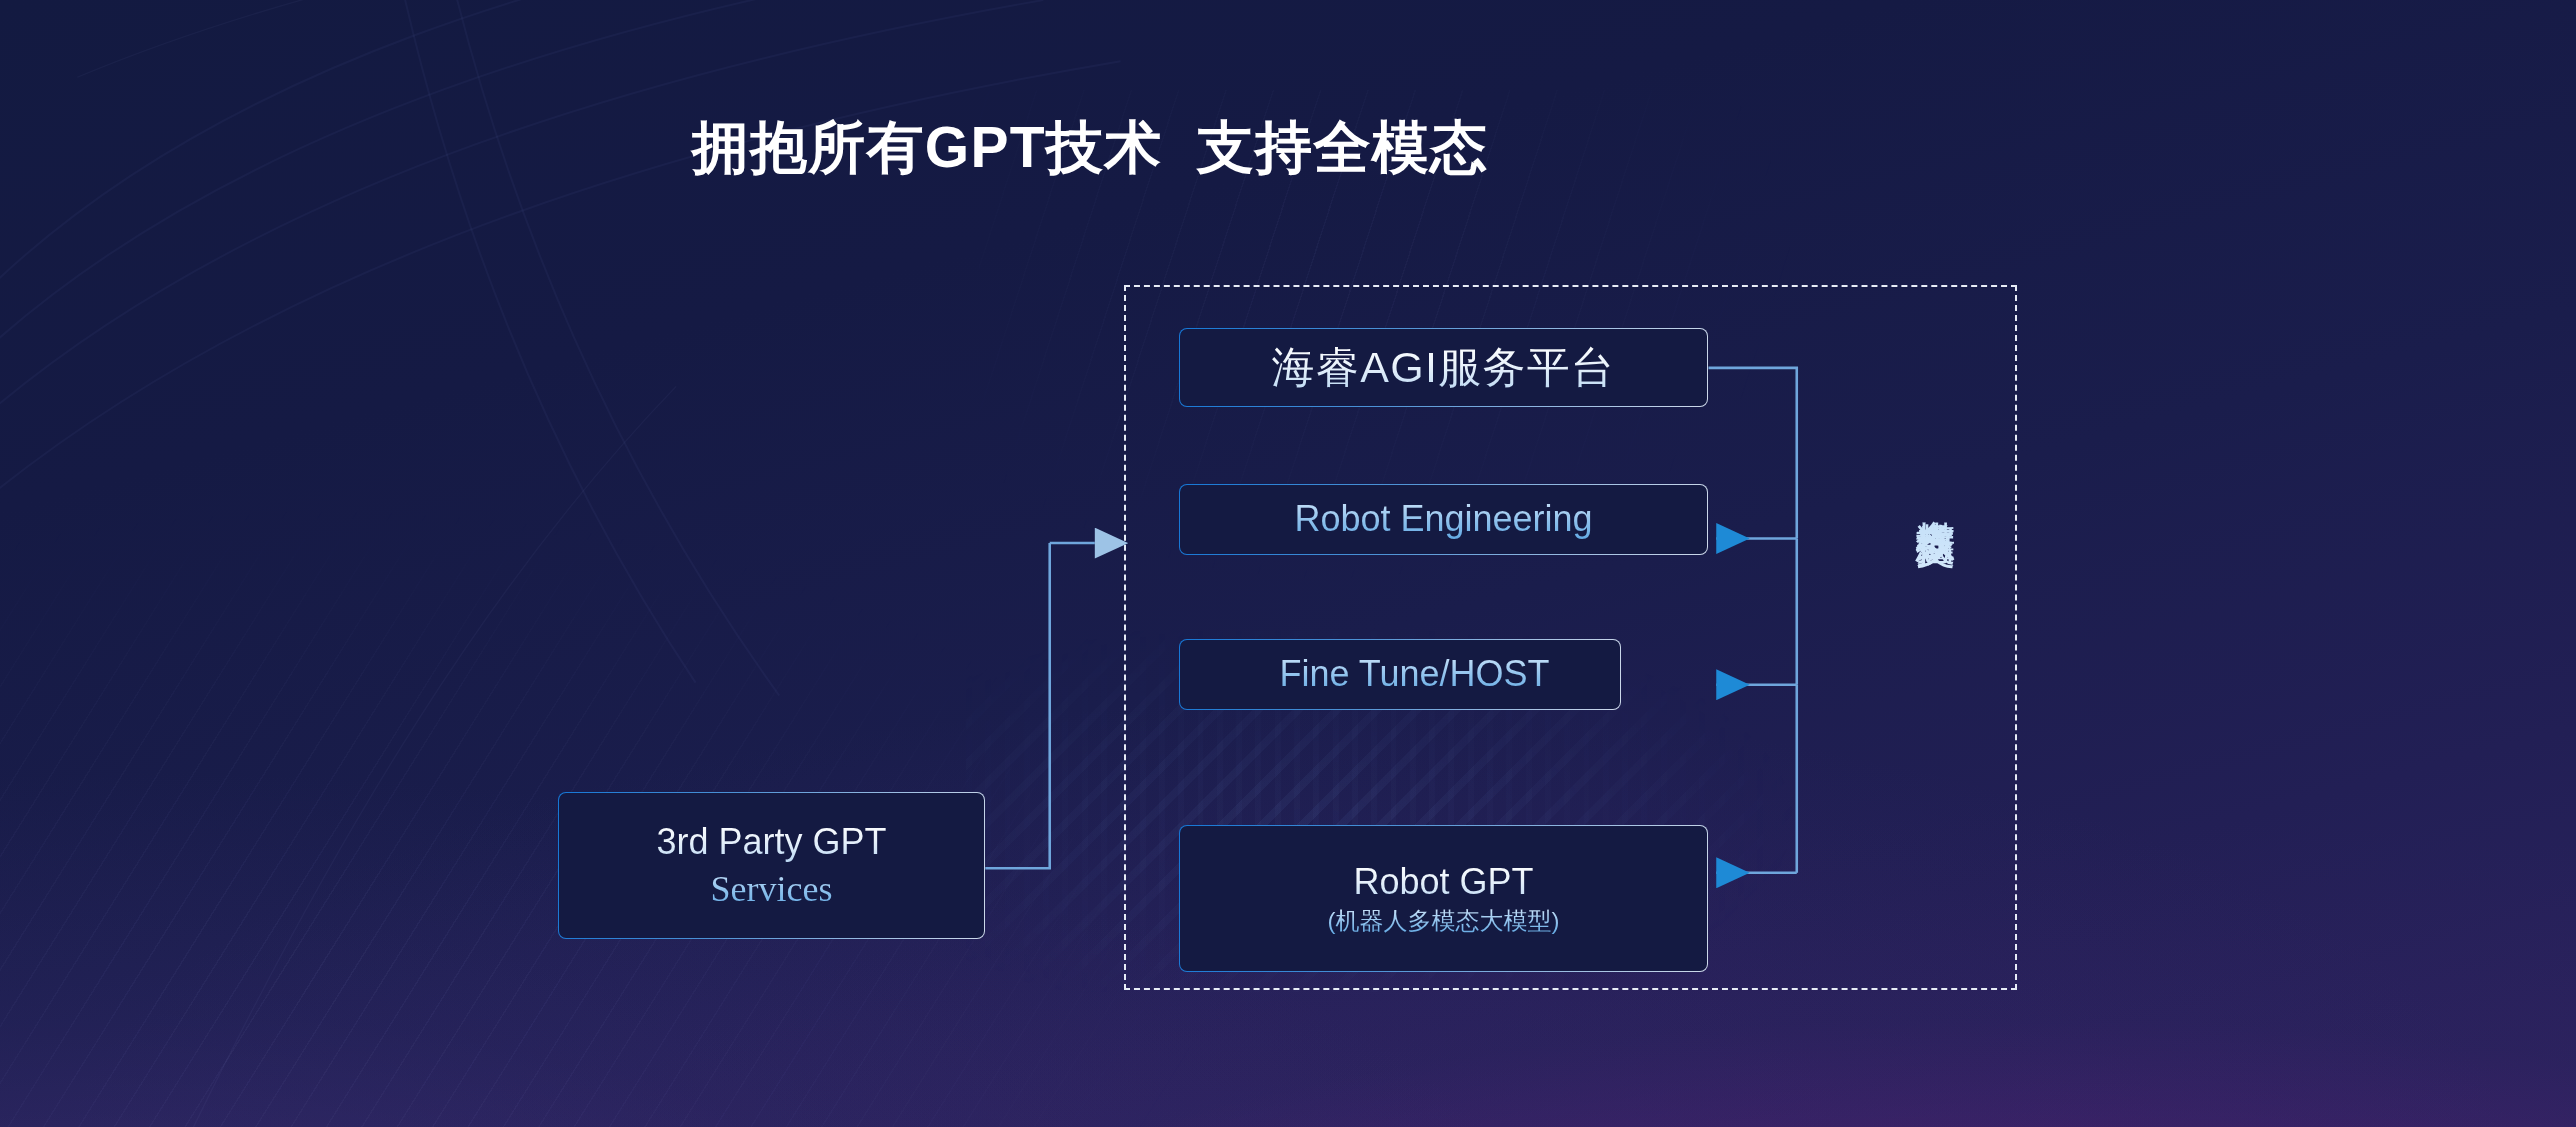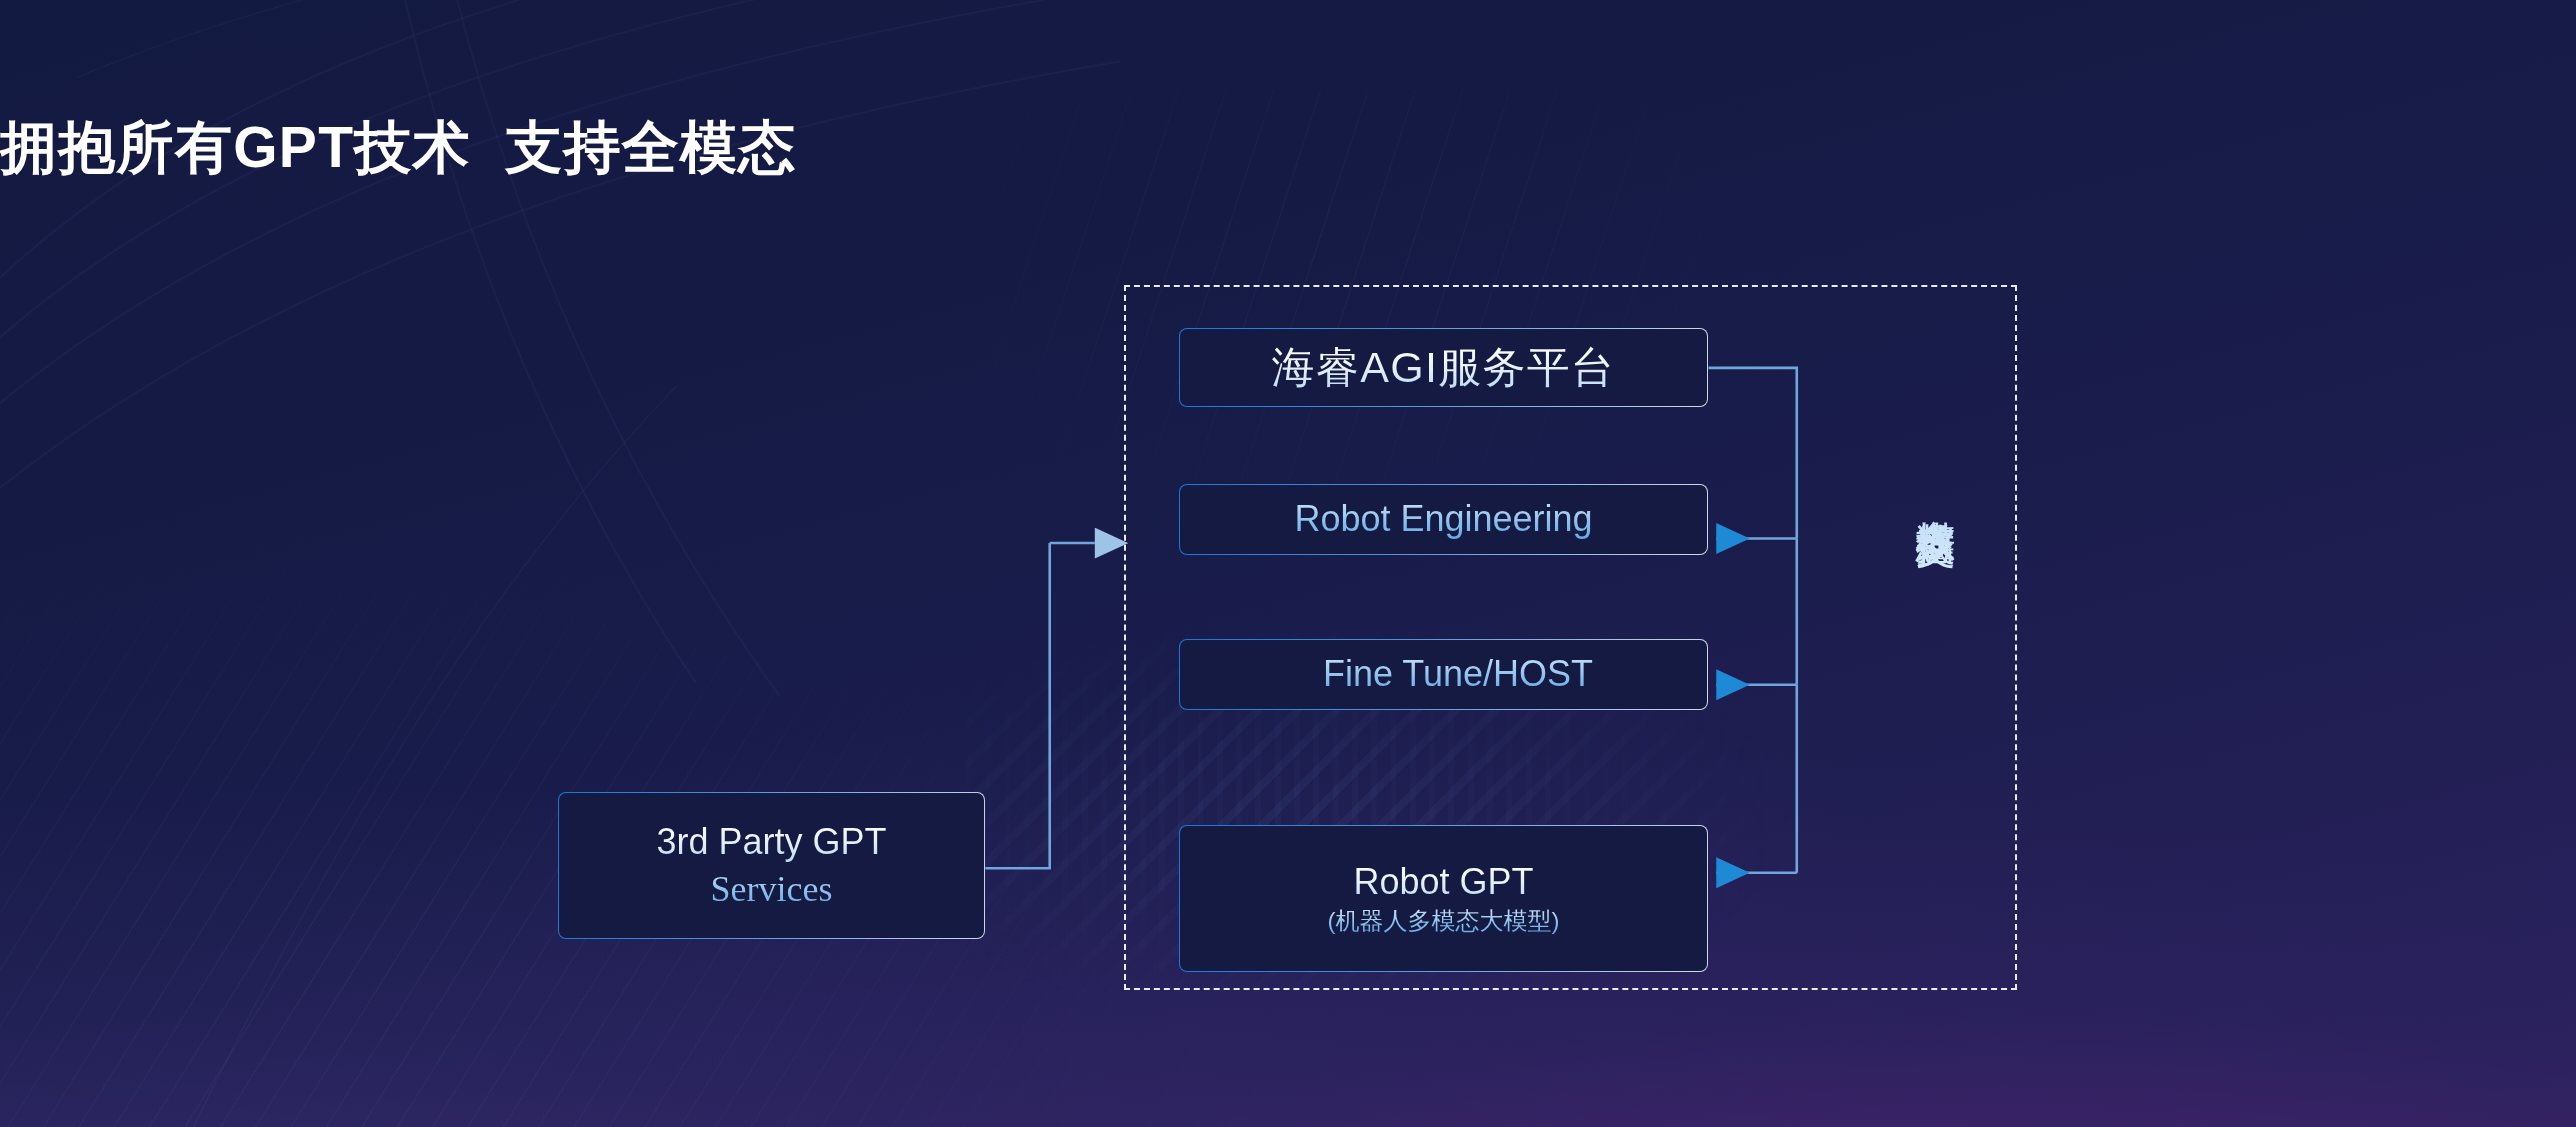--- a/index.html
+++ b/index.html
@@ -44,21 +44,21 @@
     background:
       repeating-linear-gradient(-45deg, rgba(120,160,225,0.075) 0 7.7px, rgba(0,0,0,0) 7.7px 28px),
       repeating-linear-gradient(90deg, rgba(120,160,225,0.035) 0 5.8px, rgba(0,0,0,0) 5.8px 19.3px);
     mask-image:radial-gradient(62% 70% at 36% 52%, #000 0%, transparent 82%);
     -webkit-mask-image:radial-gradient(62% 70% at 36% 52%, #000 0%, transparent 82%);
   }
 
   
   #title{
     position:absolute; left:0; top:119px; width:2180px;
-    color:#ffffff;
+    text-align:center; color:#ffffff;
     font-size:57px; font-weight:bold; letter-spacing:1.3px;
     white-space:pre; line-height:1;
   }
 
   
   #dashed-region{
     position:absolute; left:1124px; top:285px;
     width:893px; height:705px;
     border:2.6px dashed #e7ecf6;
   }
@@ -86,21 +86,21 @@
     background:linear-gradient(180deg,#cde4fa 0%,#8cc0ec 55%,#61a9e4 100%);
     -webkit-background-clip:text; background-clip:text; color:transparent;
   }
 
   #card-agi{ left:1179px; top:328px; width:529px; height:79px; }
   #card-agi .l1{ font-size:43px; letter-spacing:1.3px; }
 
   #card-prompt{ left:1179px; top:484px; width:529px; height:71px; }
   #card-prompt .l1{ font-size:36px; }
 
-  #card-finetune{ left:1179px; top:639px; width:529px; height:71px;padding-left:29px; }
+  #card-finetune{ left:1179px; top:639px; width:442px; height:71px;padding-left:29px; }
   #card-finetune .l1{ font-size:36px; }
 
   #card-robot{ left:1179px; top:793px; width:529px; height:147px;margin-top:32px; }
   #card-robot .l1{ font-size:36px; }
   #card-robot .l2{ font-size:24px; margin-top:6.4px; }
 
   #card-3rd{ left:558px; top:792px; width:427px; height:147px; }
   #card-3rd .l1{ font-size:36px; }
   #card-3rd .l2{ font-size:36px; margin-top:6.4px;font-family:Liberation Serif, serif; }
 

